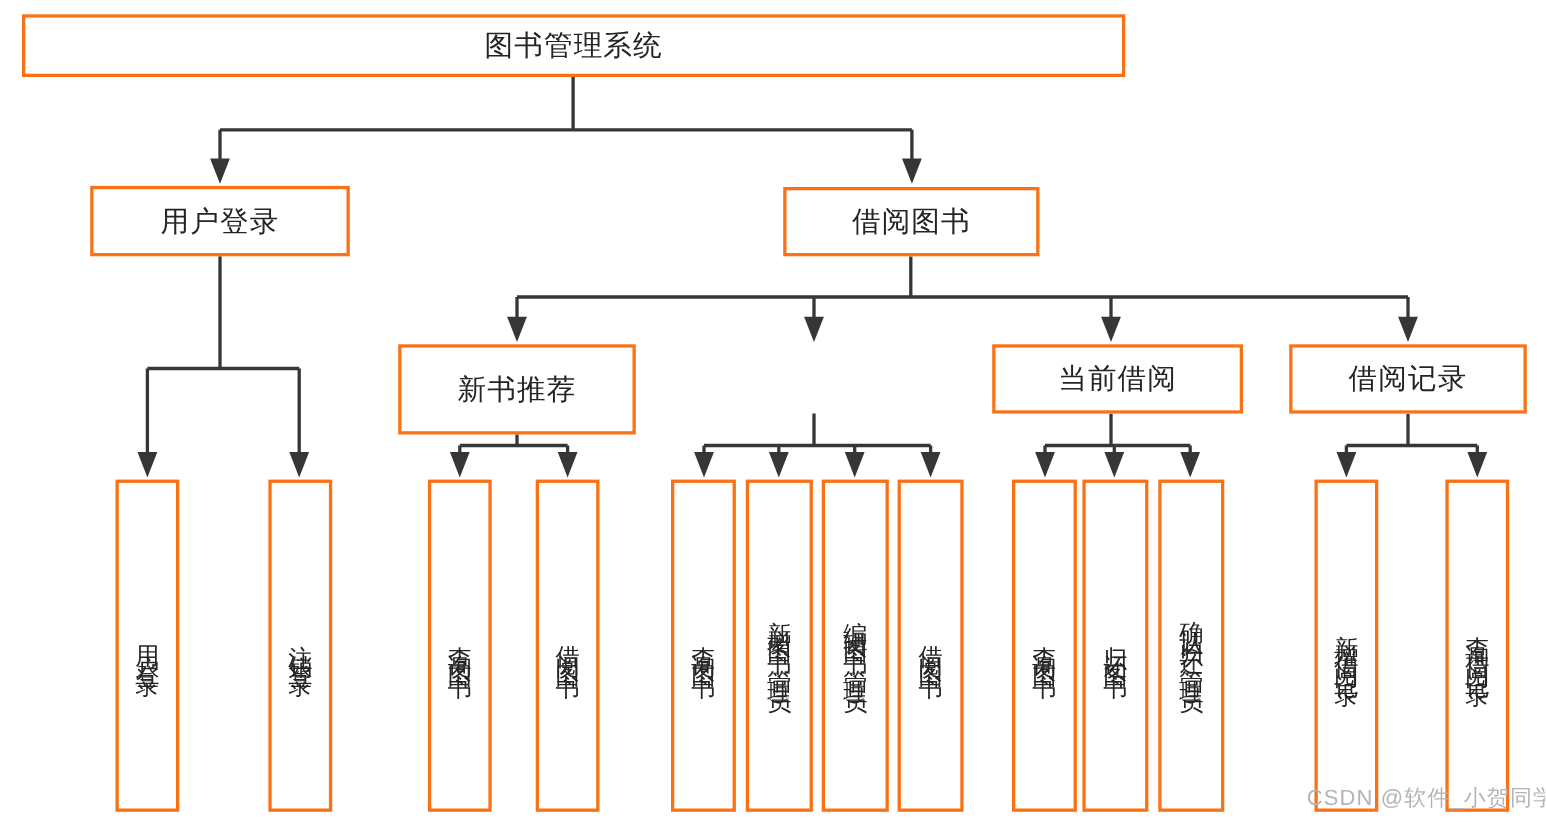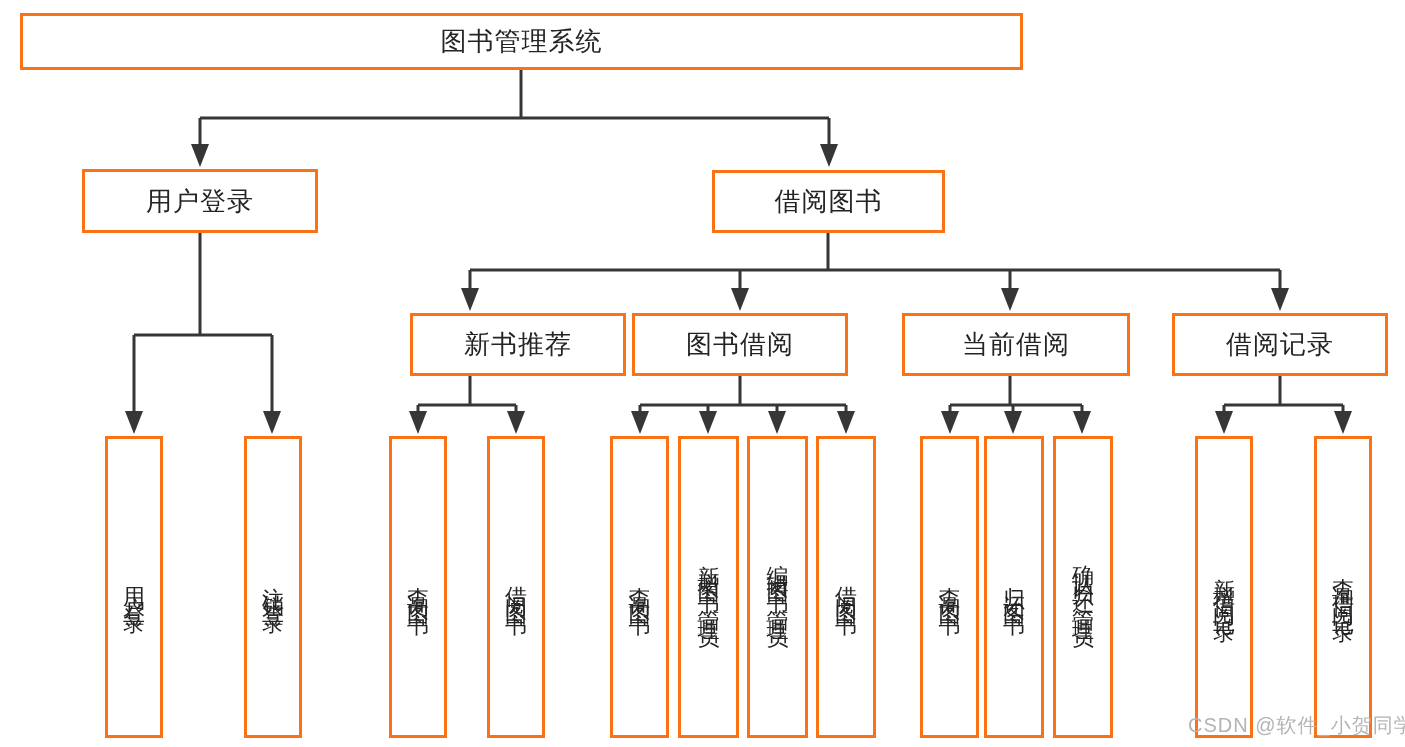--- a/index.html
+++ b/index.html
@@ -73,25 +73,22 @@
     <span class="lbl">图书管理系统</span>
   </div>
 
   <div class="node h" style="left:82px;top:169px;width:236px;height:64px;">
     <span class="lbl">用户登录</span>
   </div>
   <div class="node h" style="left:712px;top:170px;width:233px;height:63px;">
     <span class="lbl">借阅图书</span>
   </div>
 
-  <div class="node h" style="left:362px;top:313px;width:216px;height:63px;margin-left:48px;">
+  <div class="node h" style="left:362px;top:313px;width:216px;height:82px;">
     <span class="lbl">新书推荐</span>
-  </div>
-  <div class="node h" style="left:632px;top:313px;width:216px;height:63px;">
-    <span class="lbl">图书借阅</span>
   </div>
   <div class="node h" style="left:902px;top:313px;width:228px;height:63px;">
     <span class="lbl">当前借阅</span>
   </div>
   <div class="node h" style="left:1172px;top:313px;width:216px;height:63px;">
     <span class="lbl">借阅记录</span>
   </div>
 
   <div class="node v" style="left:105px;top:436px;width:58px;height:302px;">
     <span class="lbl">用户登录</span>

